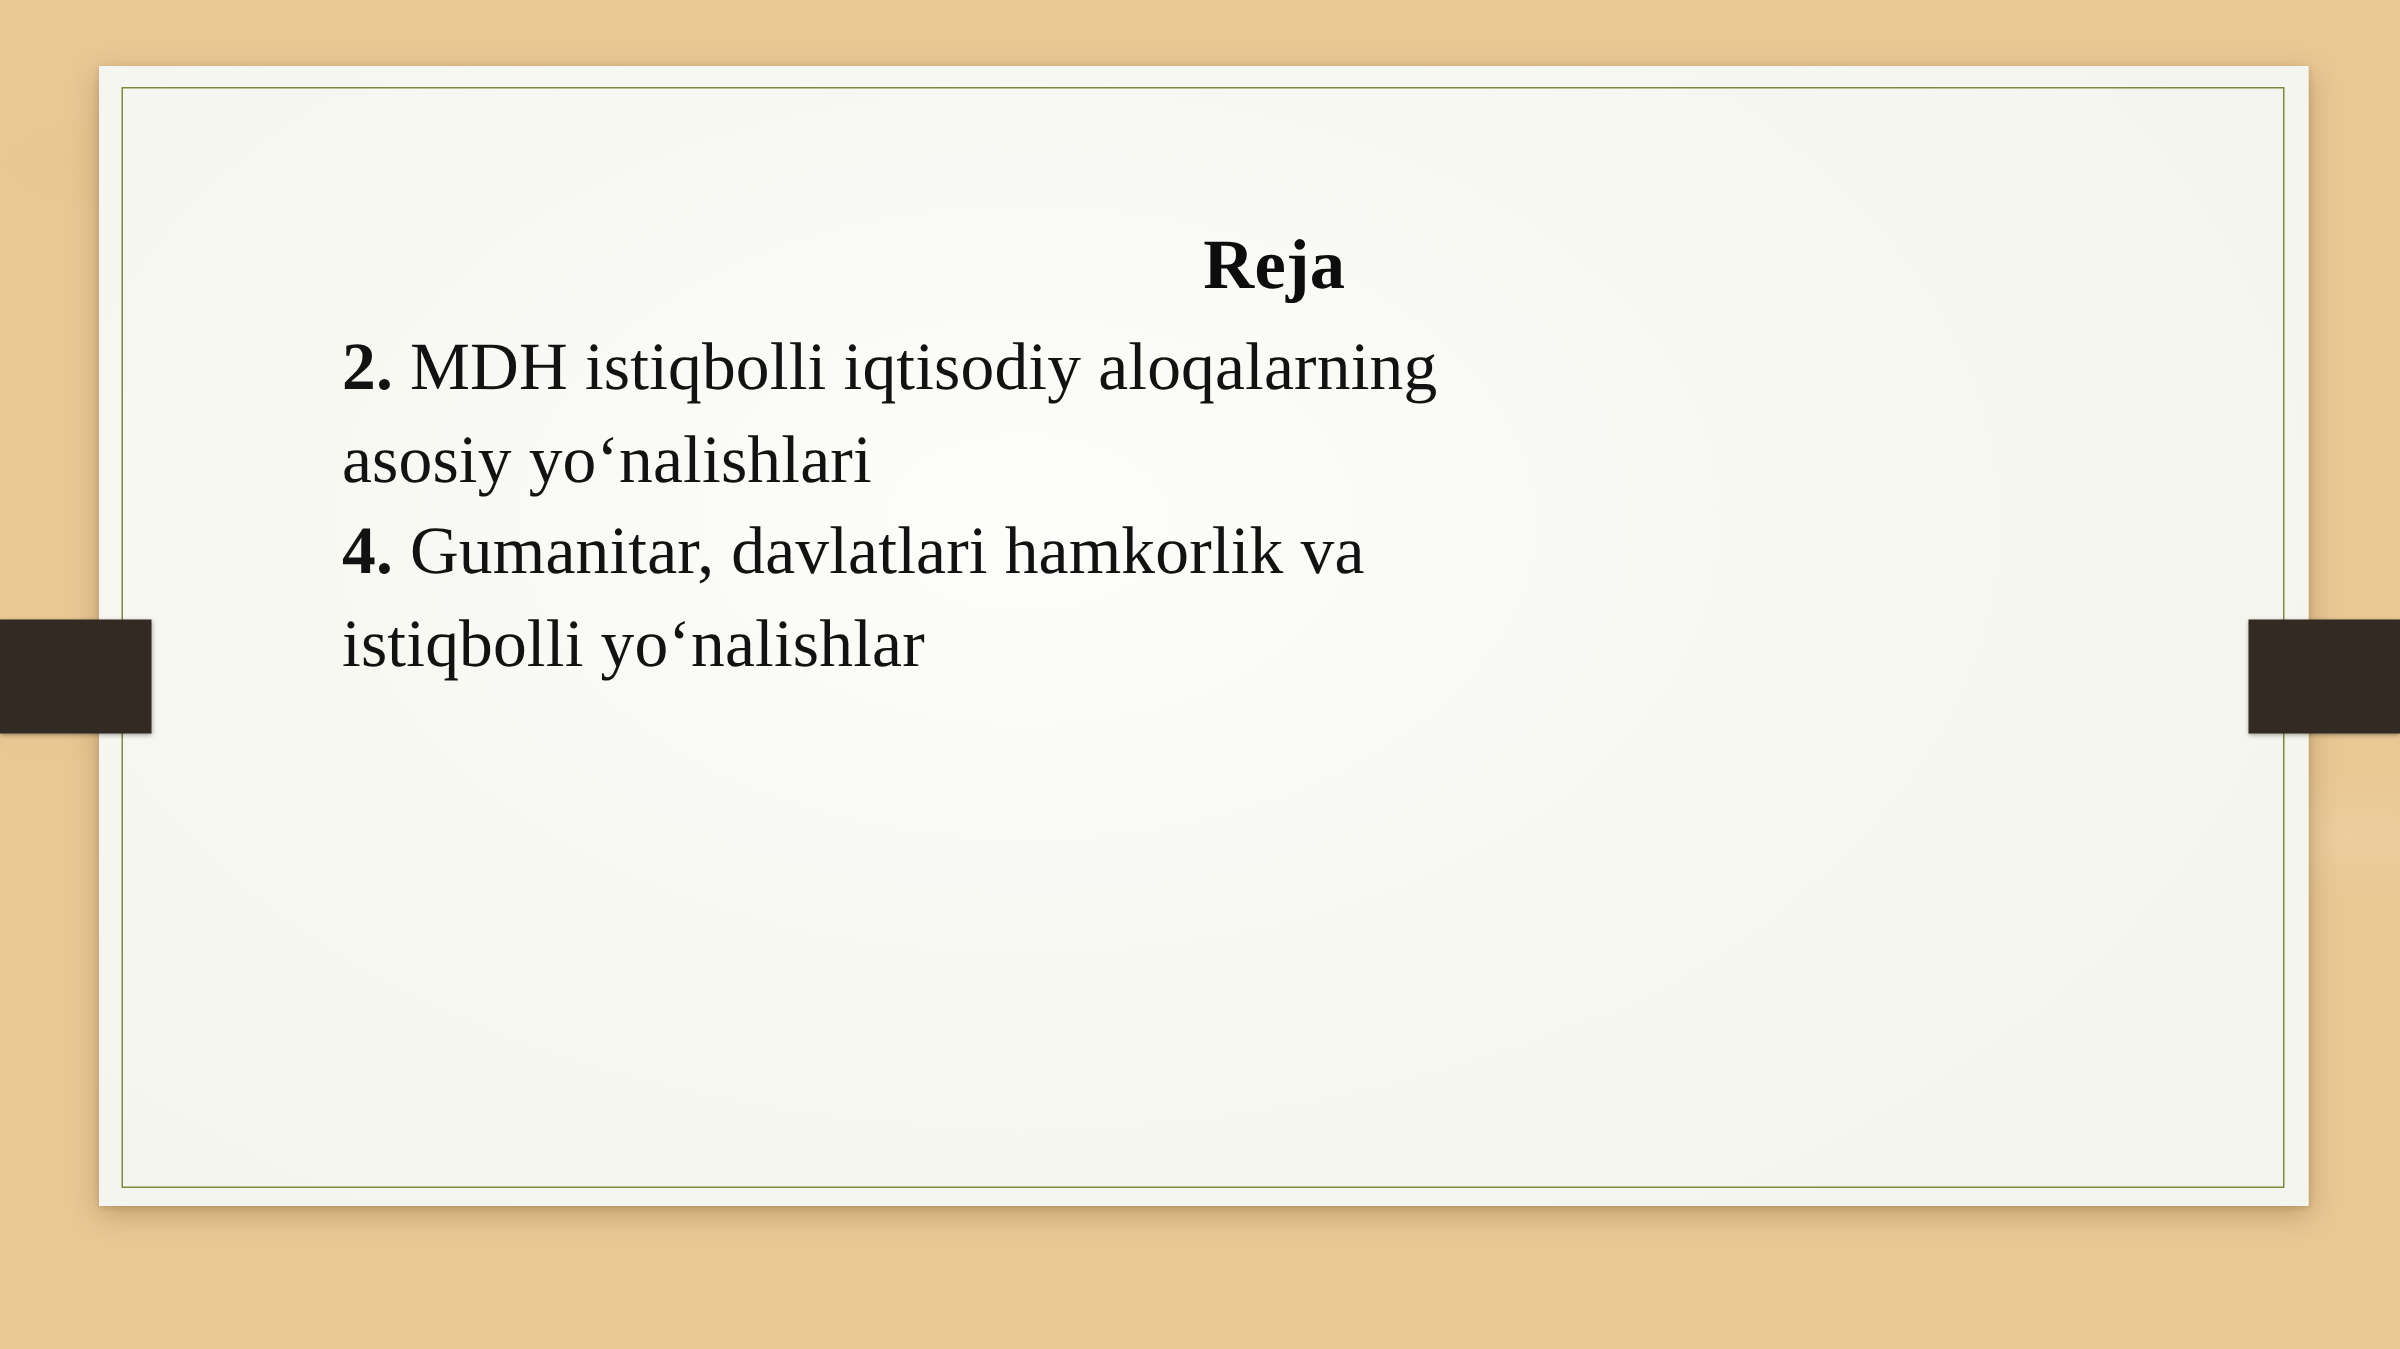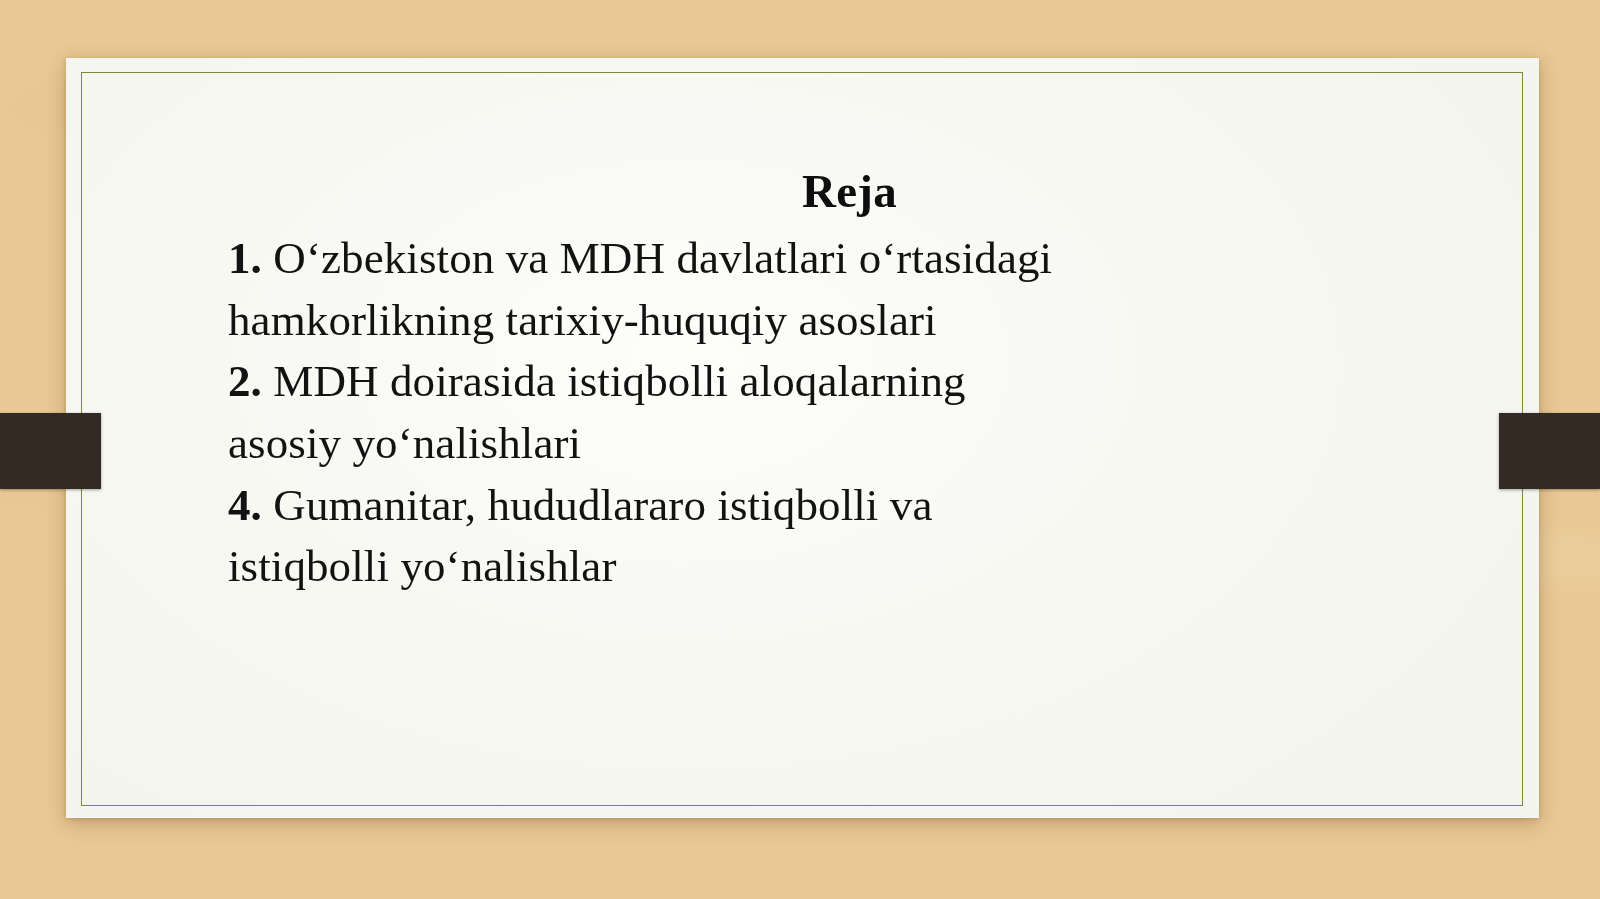--- a/index.html
+++ b/index.html
@@ -69,21 +69,21 @@
     z-index:6;
     box-shadow:0 1px 3px rgba(0,0,0,0.35);
   }
   #side-tab-left  { left:0;   width:101px; }
   #side-tab-right { right:0;  width:101px; }
 
   
   #content-card {
     position:absolute;
     left:66px;
-    top:58px;
+    top:44px;
     width:1473px;
     height:760px;
     background:
       radial-gradient(ellipse 900px 560px at 42% 40%, #fdfdfb 0%, #f7f8f2 55%, #f4f5ee 100%);
     box-shadow:
       0 5px 18px rgba(90,60,20,0.30),
       0 1px 4px rgba(90,60,20,0.18);
     z-index:4;
   }
 
@@ -150,25 +150,23 @@
 
 <div id="content-card">
   <div id="card-inner-border"></div>
 
   <div id="slide-text-block">
 
     <div id="slide-title">Reja</div>
 
     <ul id="plan-list">
 
-      <li class="plan-item"><span class="plan-number">1.</span><span class="plan-text"> Oʻzbekiston va MDH davlatlari oʻrtasidagi
-hamkorlikning tarixiy-huquqiy asoslari</span></li>
 
-      <li class="plan-item"><span class="plan-number">2.</span><span class="plan-text"> MDH doirasida istiqbolli aloqalarning
+      <li class="plan-item"><span class="plan-number">2.</span><span class="plan-text"> MDH istiqbolli iqtisodiy aloqalarning
 asosiy yoʻnalishlari</span></li>
 
 
-      <li class="plan-item"><span class="plan-number">4.</span><span class="plan-text"> Gumanitar, hududlararo istiqbolli va
+      <li class="plan-item"><span class="plan-number">4.</span><span class="plan-text"> Gumanitar, davlatlari hamkorlik va
 istiqbolli yoʻnalishlar</span></li>
 
     </ul>
   </div>
 </div>
 
 </body></html>

